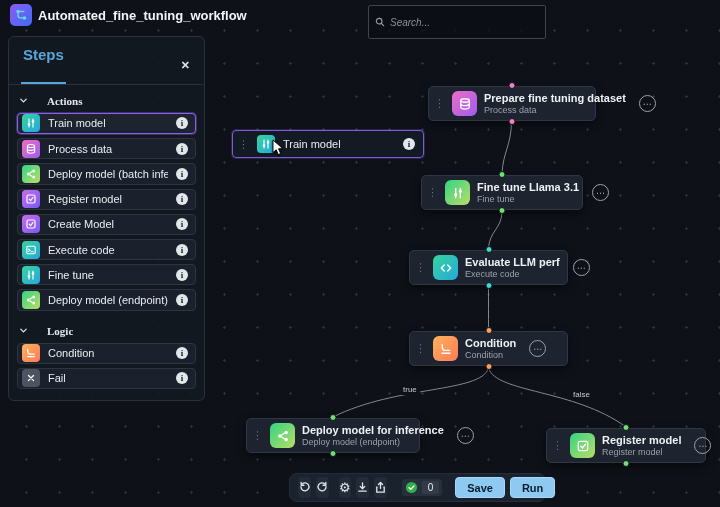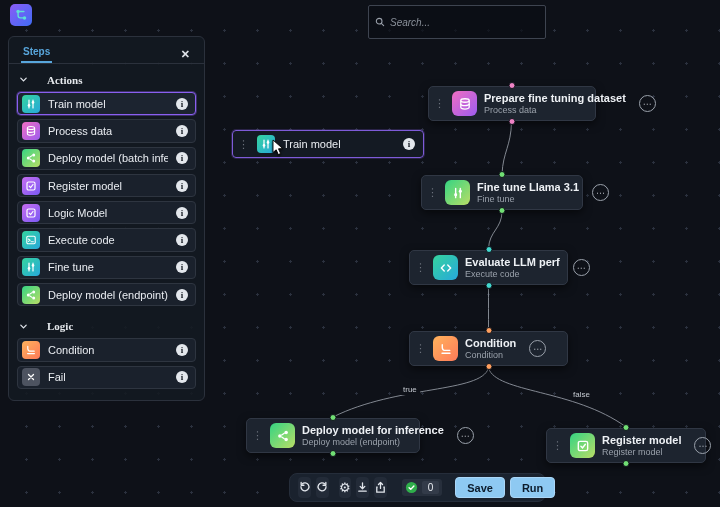--- a/index.html
+++ b/index.html
@@ -34,21 +34,21 @@
     font-family:"Liberation Sans",sans-serif; font-size:10px; color:#cfd3da;
   }
   .searchbox input::placeholder { color:#8a909a; font-style:italic; }
   
   .panel {
     position:absolute; left:8px; top:36px; width:197px; height:365px;
     background:rgba(19,25,33,.88); border:1px solid #2b313c; border-radius:6px;
     padding:7px 8px; display:flex; flex-direction:column;
   }
   .panel-head { display:flex; align-items:center; justify-content:space-between; padding:2px 4px 0 6px; }
-  .tab-steps { font-size:10px; font-weight:bold; color:#58a6dc; padding-bottom:6px; position:relative; cursor:pointer; }
+  .tab-steps { font-size:15px; font-weight:bold; color:#58a6dc; padding-bottom:21px; position:relative; cursor:pointer; }
   .tab-steps::after { content:""; position:absolute; left:-2px; right:-2px; bottom:0; height:2px; background:#58a6dc; }
   .close-x { color:#dfe3e9; font-size:11px; font-weight:bold; cursor:pointer; padding:0 2px; }
   .panel-divider { height:1px; background:#2b313c; margin:0 -8px 6px -8px; }
   .section-head { display:flex; align-items:center; gap:19px; font-size:11px; font-weight:bold; color:#e5e8ec; margin:4px 2px 6px 2px;font-family:Liberation Serif, serif; }
   .chev { display:inline-flex; }
   .step-item {
     height:24px; display:flex; align-items:center; gap:8px; padding:0 7px 0 4px;
     background:#1a212c; border:1px solid #2e3540; border-radius:4px; margin-bottom:4px; cursor:grab;
   }
   .step-item.selected { border-color:#8a5ff0; background:#1c2430; box-shadow:0 0 0 1px rgba(138,95,240,.35); }
@@ -142,20 +142,21 @@
   <div class="logo">
     <svg width="14" height="14" viewBox="0 0 12 12">
       <g stroke="#5ee0d8" stroke-width="1.2" fill="none" stroke-linecap="round">
         <path d="M3.5,4.5 v2 a2,2 0 0 0 2,2 h2"></path>
         <path d="M5,3 h3.5"></path>
       </g>
       <circle cx="3.5" cy="3" r="1.5" fill="#5ee0d8"></circle>
       <circle cx="9" cy="8.5" r="1.5" fill="#5ee0d8"></circle>
     </svg>
   </div>
+  <div class="app-title">Automated_fine_tuning_workflow</div>
 
   <div class="searchbox">
     <svg width="10" height="10" viewBox="0 0 12 12">
       <circle cx="5" cy="5" r="3.4" fill="none" stroke="#9aa0aa" stroke-width="1.3"></circle>
       <path d="M7.6,7.6 L10.4,10.4" stroke="#9aa0aa" stroke-width="1.3" stroke-linecap="round"></path>
     </svg>
     <input type="text" placeholder="Search..." style="">
   </div>
 
   <div class="panel">
@@ -226,21 +227,21 @@
       <span class="info-dot">i</span>
     </div>
 
     <div class="step-item">
       <span class="mini-icon grad-purple">
         <svg width="12" height="12" viewBox="0 0 12 12">
             <rect x="2" y="2" width="8" height="8" rx="1.5" fill="none" stroke="#fff" stroke-width="1.2"></rect>
             <path d="M4.2,6.2 L5.6,7.6 L8,4.5" fill="none" stroke="#fff" stroke-width="1.2" stroke-linecap="round"></path>
           </svg>
       </span>
-      <span class="step-label">Logic Model</span>
+      <span class="step-label">Create Model</span>
       <span class="info-dot">i</span>
     </div>
 
     <div class="step-item">
       <span class="mini-icon grad-teal">
         <svg width="12" height="12" viewBox="0 0 12 12">
             <rect x="1.8" y="2.2" width="8.4" height="7.6" rx="1.2" fill="none" stroke="#fff" stroke-width="1.1"></rect>
             <path d="M3.4,5 L5,6.2 L3.4,7.4 M6,7.7 h2.4" fill="none" stroke="#fff" stroke-width="1.1" stroke-linecap="round"></path>
           </svg>
       </span>

